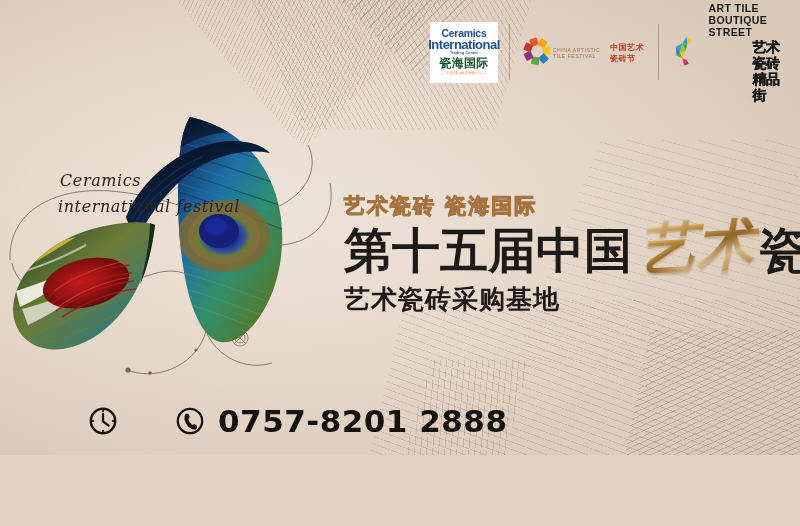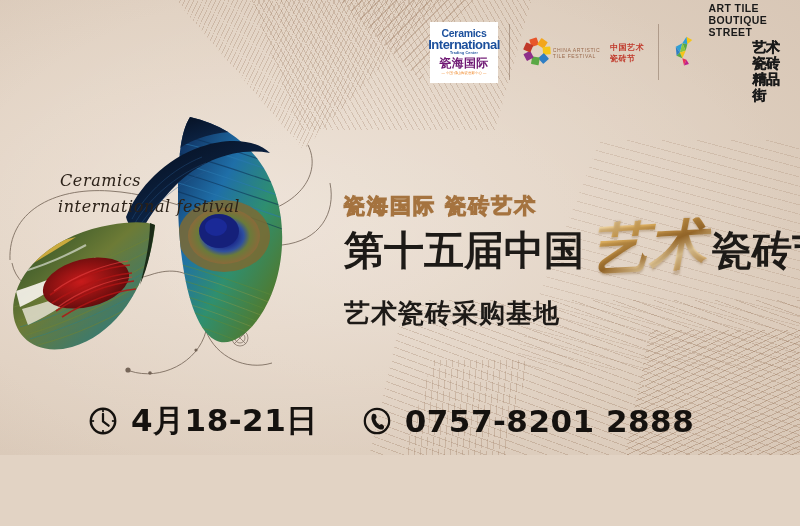--- a/index.html
+++ b/index.html
@@ -86,21 +86,21 @@
 
   
   .ci-box{
     width:68px;height:61px;background:#fff;
     display:flex;flex-direction:column;align-items:center;justify-content:center;
     padding:1px 2px;box-sizing:border-box;
   }
   .ci-en1{font-size:10.5px;font-weight:bold;color:#1b4f9c;line-height:10.5px;letter-spacing:-.3px;}
   .ci-en2{font-size:13px;font-weight:bold;color:#1b4f9c;line-height:11px;letter-spacing:-.5px;}
   .ci-en3{font-size:3.6px;font-weight:bold;color:#1b4f9c;line-height:6px;letter-spacing:.2px;}
-  .ci-cn{font-size:12px;font-weight:bold;color:#701a75;line-height:14px;letter-spacing:.3px;
+  .ci-cn{font-size:12px;font-weight:bold;color:#14532d;line-height:14px;letter-spacing:.3px;
          font-family:"DejaVu Sans",sans-serif;}
   .ci-sub{font-size:3.4px;color:#ef7d14;line-height:6px;letter-spacing:.1px;}
 
   
   .catf{display:flex;flex-direction:row;align-items:center;}
   .star-wrap{width:52px;height:46px;}
   .catf-en{font-size:5.1px;color:#9a6a4d;letter-spacing:.55px;margin-top:2px;}
   .catf-cn{font-size:8px;color:#c0392b;font-weight:bold;letter-spacing:.6px;margin-top:1.5px;
            font-family:"DejaVu Sans",sans-serif;}
 
@@ -132,34 +132,34 @@
     color:transparent;
     -webkit-text-stroke:1.1px #a5733f;
     font-family:"DejaVu Sans",sans-serif;
     line-height:26px;
     white-space:nowrap;
   }
   .mainline{
     display:flex;align-items:center;margin-top:5px;white-space:nowrap;
   }
   .mt-black{
-    font-size:40px;font-weight:bold;color:#1d1a17;letter-spacing:0px;
+    font-size:48px;font-weight:bold;color:#1d1a17;letter-spacing:0px;
     font-family:"DejaVu Sans",sans-serif;line-height:44px;
   }
   .mt-gold{
     font-size:58px;font-weight:bold;line-height:52px;
     font-family:"DejaVu Serif",serif;font-style:italic;
     background:linear-gradient(160deg,#fbf0d4 0%,#dcae5e 28%,#9d6d2d 55%,#f2dcae 72%,#b8843c 100%);
     -webkit-background-clip:text;background-clip:text;color:transparent;
     text-shadow:0 2px 2px rgba(120,80,30,.28);
     padding:0 6px;transform:translateY(-4px) rotate(-3deg);
   }
   .subline{
     font-size:26px;font-weight:bold;color:#1d1a17;letter-spacing:1px;
-    font-family:"DejaVu Sans",sans-serif;margin-top:20px;
+    font-family:"DejaVu Sans",sans-serif;margin-top:6px;
   }
 
   
   .info{position:absolute;left:88px;top:398px;width:680px;}
   .info-row{display:flex;align-items:center;height:46px;}
   .ico{width:30px;height:30px;flex:0 0 30px;margin-right:13px;}
   .info-text{
     font-size:31px;font-weight:bold;color:#15120f;letter-spacing:.5px;
     font-family:"DejaVu Sans",sans-serif;white-space:nowrap;
   }
@@ -374,21 +374,21 @@
       </div>
     </div>
   </div>
 
   <div class="script">
     <div class="l1">Ceramics</div>
     <div class="l2">international festival</div>
   </div>
 
   <div class="titleblock">
-    <div class="slogan">瓷海国际 瓷砖艺术</div>
+    <div class="slogan">艺术瓷砖 瓷海国际</div>
     <div class="mainline">
       <span class="mt-black">第十五届中国</span>
       <span class="mt-gold">艺术</span>
       <span class="mt-black">瓷砖节</span>
     </div>
     <div class="subline">艺术瓷砖采购基地</div>
   </div>
 
   <div class="info">
 
@@ -396,21 +396,20 @@
       <svg class="ico" viewBox="0 0 32 32">
         <circle cx="16" cy="16" r="13" fill="none" stroke="#15120f" stroke-width="2.6"></circle>
         <path d="M16 8.5 v8 l6 4.5" fill="none" stroke="#15120f" stroke-width="2.4" stroke-linecap="round"></path>
         <g stroke="#15120f" stroke-width="1.8">
           <path d="M16 3.5 v3"></path>
             <path d="M16 25.5 v3"></path>
           <path d="M3.5 16 h3"></path>
             <path d="M25.5 16 h3"></path>
         </g>
       </svg>
-      <div class="info-text">4月18-21日</div>
 
       <div class="gap-phone">
         <svg class="ico" viewBox="0 0 32 32">
           <circle cx="16" cy="16" r="13" fill="none" stroke="#15120f" stroke-width="2.4"></circle>
           <path d="M11.5 8.5 c2.2-0.6 3.4 0.4 3.9 2.1 0.5 1.7-0.2 2.6-1.1 3.2
                    0.6 2.6 2.2 5 4.4 6.4 0.8-0.7 1.8-1.1 3.3-0.3 1.5 0.8 2 2.3 1.1 4
                    -1.1 2-4 1.5-6.6-0.2 -3.1-2-5.7-5.7-6.3-9.4 -0.4-2.3 0.2-5.2 1.3-5.8 Z" fill="#15120f"></path>
         </svg>
         <div class="info-text">0757-8201 2888</div>
       </div>

